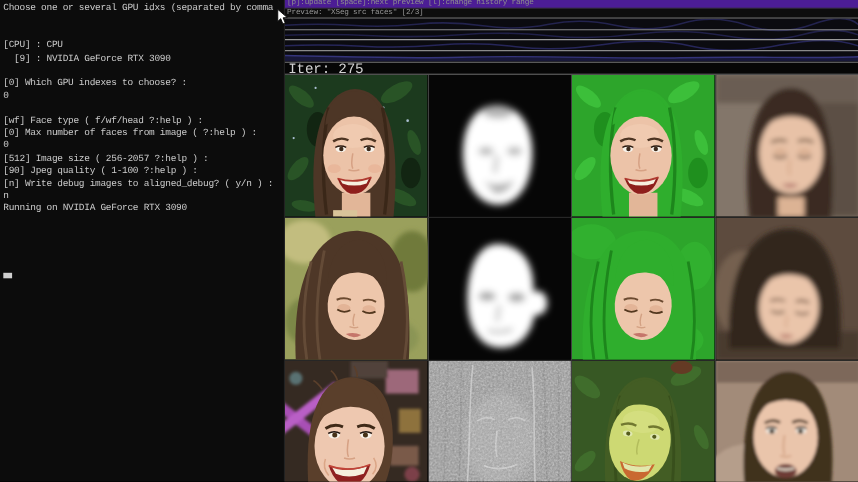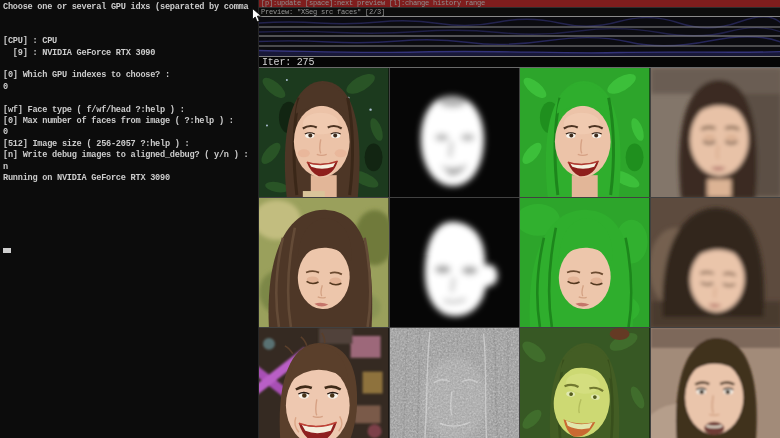--- a/index.html
+++ b/index.html
@@ -2,33 +2,33 @@
 <html><head>
 <meta charset="utf-8">
 <style>
   html,body{margin:0;padding:0;background:#000;}
   #stage{position:relative;width:780px;height:438px;overflow:hidden;background:#000;
          font-family:"Liberation Mono","DejaVu Sans Mono",monospace;}
 
   
   #terminal{position:absolute;left:0;top:0;width:258px;height:438px;background:#0c0c0c;
             overflow:hidden;padding:2px 0 0 3px;box-sizing:border-box;}
-  .term-line{color:#cccccc;font-size:8.6px;font-weight:bold;letter-spacing:-0.25px;
+  .term-line{color:#cccccc;font-size:8.6px;font-weight:normal;letter-spacing:-0.25px;
              line-height:11.4px;min-height:11.4px;white-space:pre;}
   .term-cursor{display:block;width:8px;height:5px;background:#cfcfcf;margin-top:5px;}
 
   
   #preview{position:absolute;left:258px;top:0;width:522px;height:438px;background:#0a0a0a;
            box-sizing:border-box;border-left:1px solid #262626;}
   .hdr-line1{height:7px;line-height:7px;font-size:7px;color:#8f8f8f;white-space:pre;
-             letter-spacing:-0.2px;border-bottom:1px solid #2e2e2e;background:#7f1d1d;padding-left:2px;overflow:hidden;}
+             letter-spacing:-0.2px;border-bottom:1px solid #2e2e2e;background:#4c1d95;padding-left:2px;overflow:hidden;}
   .hdr-line2{height:8px;line-height:8px;font-size:7px;color:#969696;white-space:pre;
              letter-spacing:-0.2px;border-bottom:1px solid #8a8a8a;background:#0d0d0d;padding-left:2px;overflow:hidden;}
   .loss-graph{height:39px;background:#0b0b10;display:block;}
-  .iter-bar{height:12px;line-height:11px;background:#060606;color:#d2d2d2;font-size:10px;
+  .iter-bar{height:12px;line-height:11px;background:#060606;color:#d2d2d2;font-size:13px;
             letter-spacing:-0.2px;padding-left:3px;border-top:1px solid #7e7e7e;
             border-bottom:1px solid #6a6a6a;box-sizing:border-box;white-space:pre;}
 
   
   .grid{width:522px;height:371px;overflow:hidden;display:grid;
         grid-template-columns:repeat(4,1fr);grid-auto-rows:130px;}
   .cell{position:relative;overflow:hidden;border-right:1px solid rgba(130,130,130,.5);
         border-bottom:1px solid rgba(130,130,130,.5);box-sizing:border-box;background:#000;}
   .cell:nth-child(4n){border-right:none;}
   .cell svg{display:block;width:100%;height:100%;}
@@ -48,20 +48,21 @@
       <div class="term-line">[CPU] : CPU</div>
       <div class="term-line">  [9] : NVIDIA GeForce RTX 3090</div>
       <div class="term-line"></div>
       <div class="term-line">[0] Which GPU indexes to choose? :</div>
       <div class="term-line">0</div>
       <div class="term-line"></div>
       <div class="term-line">[wf] Face type ( f/wf/head ?:help ) :</div>
       <div class="term-line">[0] Max number of faces from image ( ?:help ) :</div>
       <div class="term-line">0</div>
       <div class="term-line">[512] Image size ( 256-2057 ?:help ) :</div>
+      <div class="term-line">[90] Jpeg quality ( 1-100 ?:help ) :</div>
       <div class="term-line">[n] Write debug images to aligned_debug? ( y/n ) :</div>
       <div class="term-line">n</div>
       <div class="term-line">Running on NVIDIA GeForce RTX 3090</div>
     </div>
   <span class="term-cursor" style="position:absolute;left:3px;top:243px;"></span>
 
   <div id="preview">
     <div class="hdr-line1">[p]:update [space]:next preview [l]:change history range</div>
     <div class="hdr-line2">Preview: "XSeg src faces" [2/3]</div>
 

